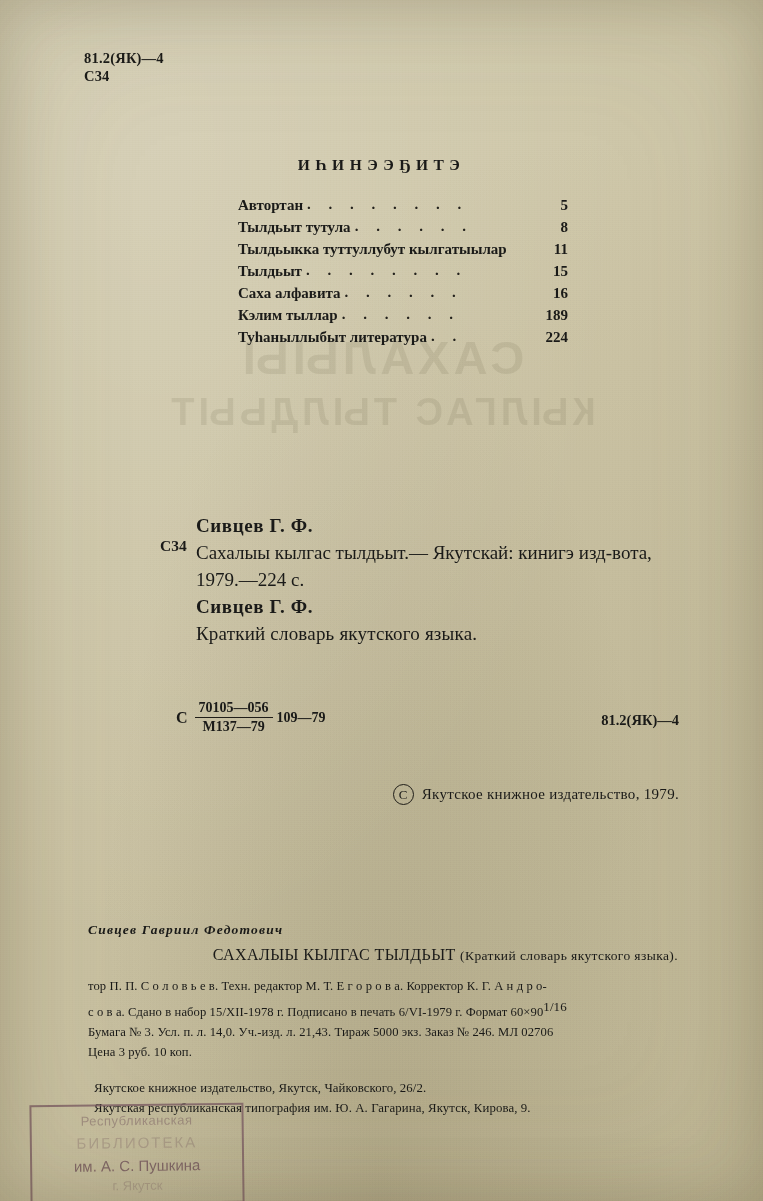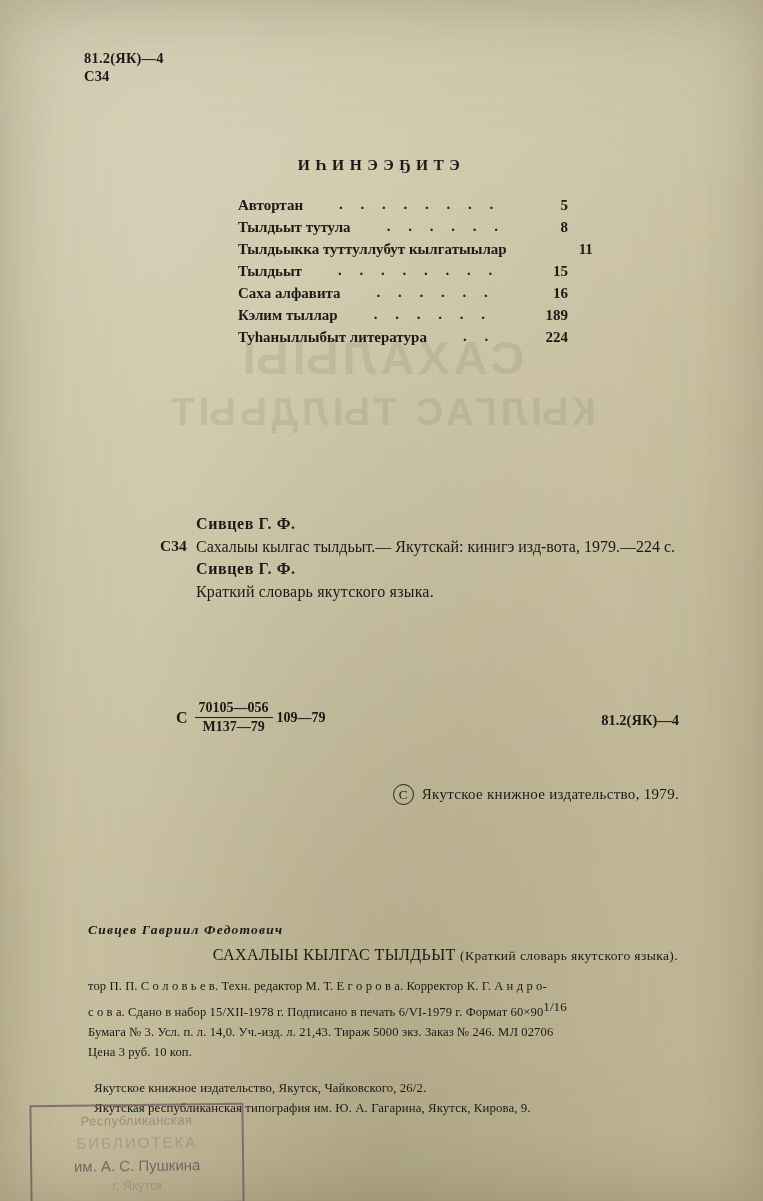--- a/index.html
+++ b/index.html
@@ -89,42 +89,41 @@
     width: 330px;
     font-size: 15px;
     font-weight: bold;
     font-family: "Liberation Serif", serif;
   }
   .toc-row {
     display: flex;
     align-items: baseline;
     line-height: 1.47;
     white-space: nowrap;
-    gap: 32px;
   }
   .toc-label { flex: 0 0 auto; }
   .toc-dots {
     flex: 1 1 auto;
     margin: 0 4px;
     overflow: hidden;
     white-space: nowrap;
     letter-spacing: 7px;
     font-weight: bold;
     position: relative;
     top: -1px;
     color: #23211c;
   }
   .toc-page { flex: 0 0 auto; text-align: right; }
 
   .cip {
     position: absolute;
     left: 196px;
     top: 513px;
     width: 480px;
-    font-size: 16px;
+    font-size: 19px;
     line-height: 1.42;
   }
   .cip .author {
     font-weight: bold;
     letter-spacing: 0.6px;
   }
   .cip .body { font-weight: normal; }
   .cip-mark {
     position: absolute;
     left: 160px;

